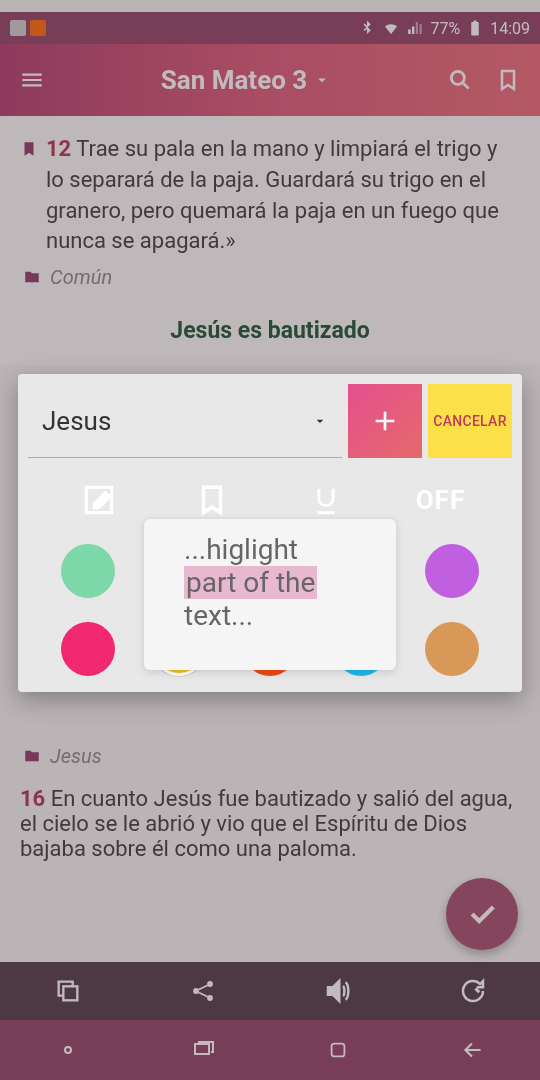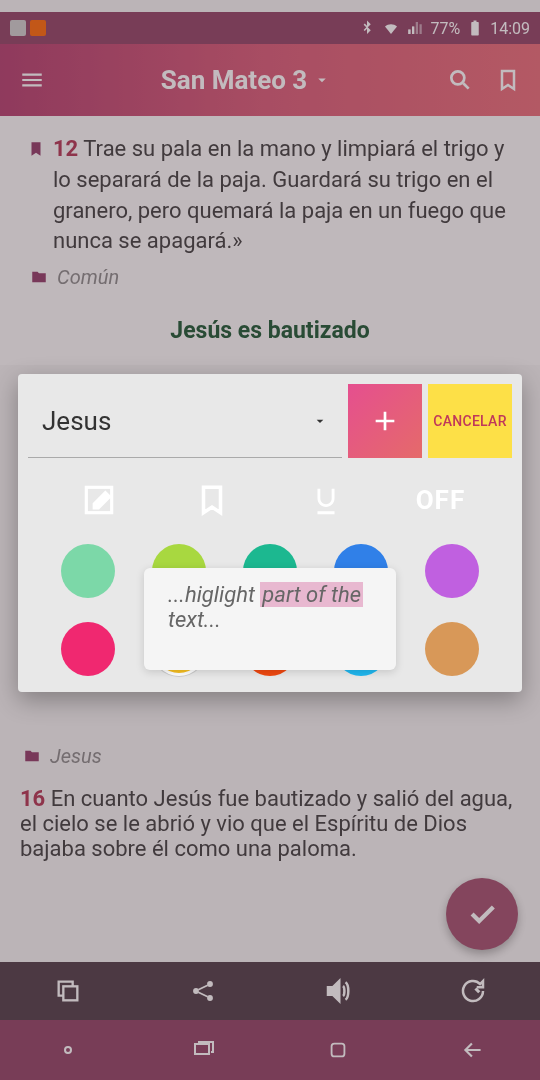--- a/index.html
+++ b/index.html
@@ -10,21 +10,21 @@
     .status-right { display: flex; gap: 6px; align-items: center; }
     .status-icon { width: 18px; height: 18px; }
     .sq-icon { width: 16px; height: 16px; background: #ccc; border-radius: 2px; }
     .sq-icon.orange { background: #ff6600; }
     
     .app-bar { height: 72px; background: linear-gradient(90deg, #b1396a 0%, #d85773 50%, #e96975 100%); display: flex; align-items: center; padding: 0 8px; color: #fff; }
     .hamburger { width: 48px; height: 48px; display: flex; align-items: center; justify-content: center; }
     .title { font-size: 26px; font-weight: 700; flex: 1; display: flex; align-items: center; gap: 6px; justify-content: center; }
     .app-icon { width: 48px; height: 48px; display: flex; align-items: center; justify-content: center; }
     
-    .content { background: #fafafa; padding: 18px 27px; font-family: Georgia, serif; color: #333; line-height: 1.4; }
+    .content { background: #fafafa; padding: 18px 20px; font-family: Georgia, serif; color: #333; line-height: 1.4; }
     .verse-row { display: flex; gap: 8px; margin-bottom: 4px; }
     .bookmark-inline { color: #8e3664; flex-shrink: 0; margin-top: 4px; }
     .verse-num { color: #b0304f; font-weight: 700; font-size: 22px; }
     .verse-text { font-size: 22px; color: #3a3a3a; }
     .tag-row { display: flex; align-items: center; gap: 8px; margin-top: 6px; margin-left: 2px; }
     .folder-icon { color: #8e3664; }
     .tag-text { font-style: italic; color: #888; font-size: 20px; }
     .section-title { text-align: center; font-weight: 700; font-size: 23px; margin-top: 24px; color: #14532d; }
     .section-ref { text-align: center; font-style: italic; font-size: 21px; color: #555; margin-top: 2px; margin-bottom: 16px; }
     
@@ -38,21 +38,21 @@
     
     .tool-row { display: flex; justify-content: space-around; align-items: center; padding: 18px 14px 10px; }
     .tool-btn { width: 48px; height: 48px; display: flex; align-items: center; justify-content: center; color: #fff; }
     .off-text { color: #fff; font-size: 26px; font-weight: 700; letter-spacing: 1px; }
     
     .color-grid { display: grid; grid-template-columns: repeat(5, 1fr); gap: 24px 30px; padding: 10px 30px 16px; justify-items: center; }
     .color-circle { width: 54px; height: 54px; border-radius: 50%; }
     .c1 { background: #7cd8a8; } .c2 { background: #a8d840; } .c3 { background: #1cb890; } .c4 { background: #3080e8; } .c5 { background: #c060e0; }
     .c6 { background: #f02870; } .c7 { background: #f8c020; border: 3px solid #fff; box-shadow: 0 0 0 1px #ccc; } .c8 { background: #f04810; } .c9 { background: #20b8f0; } .c10 { background: #d89858; }
     
-    .hint-box { position: absolute; bottom: 22px; left: 50%; transform: translateX(-50%); background: #f5f5f5; border-radius: 6px; padding: 14px 24px 38px; font-size: 22px; color: #666; font-style: italic; box-shadow: 0 2px 8px rgba(0,0,0,0.15); }
+    .hint-box { position: absolute; bottom: 22px; left: 50%; transform: translateX(-50%); background: #f5f5f5; border-radius: 6px; padding: 14px 40px 38px; font-size: 28px; color: #666; box-shadow: 0 2px 8px rgba(0,0,0,0.15); }
     .hint-highlight { background: #e8b8d0; padding: 0 2px; }
     
     .lower-content { position: absolute; top: 738px; left: 0; right: 0; padding: 0 20px; font-family: Georgia, serif; }
     
     .fab { position: absolute; bottom: 130px; right: 22px; width: 72px; height: 72px; border-radius: 50%; background: #a04a6a; display: flex; align-items: center; justify-content: center; z-index: 3; box-shadow: 0 4px 10px rgba(0,0,0,0.3); }
     
     .toolbar { position: absolute; bottom: 60px; left: 0; right: 0; height: 58px; background: #4a3842; display: flex; justify-content: space-around; align-items: center; z-index: 2; }
     .toolbar-btn { width: 48px; height: 48px; display: flex; align-items: center; justify-content: center; color: #fff; }
     
     .nav-bar { position: absolute; bottom: 0; left: 0; right: 0; height: 60px; background: #8e3e62; display: flex; justify-content: space-around; align-items: center; }

